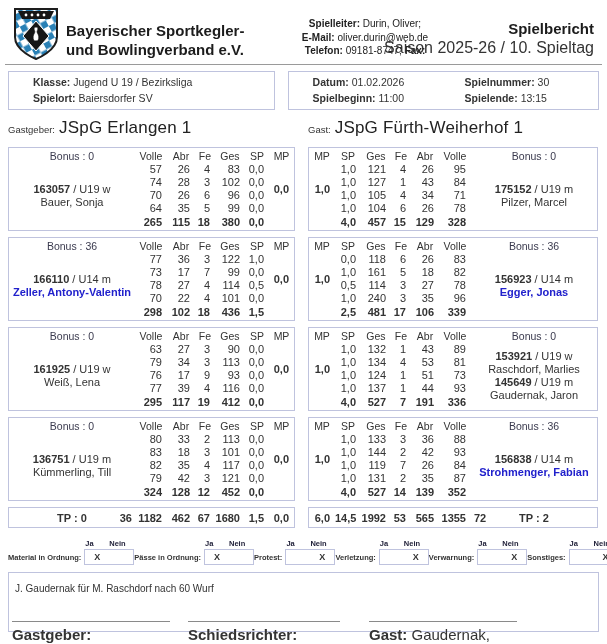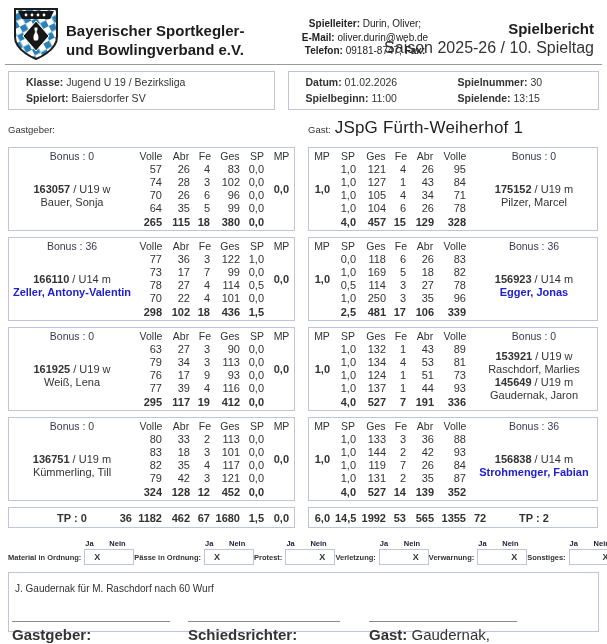--- a/index.html
+++ b/index.html
@@ -14,21 +14,21 @@
   .header{position:relative;height:64px;}
   .logo{position:absolute;left:12px;top:7px;width:48px;height:54px;}
   .org-title{position:absolute;left:66px;top:21px;font-size:15px;font-weight:bold;color:#1c1c1c;line-height:19px;}
   .contact{position:absolute;left:255px;top:17px;width:220px;text-align:center;font-size:10px;line-height:13.5px;color:#222;}
   .report{position:absolute;right:13px;top:20px;text-align:right;}
   .report-title{font-size:15px;font-weight:bold;color:#1c1c1c;}
   .report-sub{font-size:16px;margin-top:2px;}
   .header-rule{border:0;border-top:1px solid #9a9a9a;margin:0 5px;}
   
   .info-row{display:flex;margin:6px 8px 0;gap:13px;}
-  .info-box{border:1px solid #bfc3de;padding:3px 17px;font-size:10.5px;line-height:15.5px;box-sizing:border-box;}
+  .info-box{border:1px solid #bfc3de;padding:3px 24px;font-size:10.5px;line-height:15.5px;box-sizing:border-box;}
   .info-box.left{width:287px;}
   .info-box.right{width:336px;}
   .grid2{display:grid;grid-template-columns:152px 1fr;}
   
   .teams-row{display:flex;margin:8px 8px 0;height:24px;align-items:baseline;}
   .team{display:flex;align-items:baseline;gap:4px;}
   .team.home{width:300px;}
   .team-label{font-size:9.5px;}
   .team-name{font-size:17px;letter-spacing:.2px;color:#222;}
   
@@ -130,20 +130,21 @@
     <div><b>Datum:</b> <span>01.02.2026</span></div>
     <div><b>Spielnummer:</b> <span>30</span></div>
     <div><b>Spielbeginn:</b> <span>11:00</span></div>
     <div><b>Spielende:</b> <span>13:15</span></div>
   </div>
 </div>
 
 <div class="teams-row">
   <div class="team home">
     <span class="team-label">Gastgeber:</span>
+    <span class="team-name">JSpG Erlangen 1</span>
   </div>
   <div class="team guest">
     <span class="team-label">Gast:</span>
     <span class="team-name">JSpG Fürth-Weiherhof 1</span>
   </div>
 </div>
 
 <div class="rounds">
   <div class="round-row">
     <div class="sblock home">
@@ -278,31 +279,31 @@
         <span class="hc">Ges</span>
         <span class="hc">Fe</span>
         <span class="hc">Abr</span>
         <span class="hc">Volle</span>
         <span class="nc">0,0</span>
         <span class="nc">118</span>
         <span class="nc">6</span>
         <span class="nc">26</span>
         <span class="nc">83</span>
         <span class="nc">1,0</span>
-        <span class="nc">169</span>
+        <span class="nc">161</span>
         <span class="nc">5</span>
         <span class="nc">18</span>
         <span class="nc">82</span>
         <span class="nc">0,5</span>
         <span class="nc">114</span>
         <span class="nc">3</span>
         <span class="nc">27</span>
         <span class="nc">78</span>
         <span class="nc">1,0</span>
-        <span class="nc">250</span>
+        <span class="nc">240</span>
         <span class="nc">3</span>
         <span class="nc">35</span>
         <span class="nc">96</span>
         <span class="nc tc"></span>
         <span class="nc tc">2,5</span>
         <span class="nc tc">481</span>
         <span class="nc tc">17</span>
         <span class="nc tc">106</span>
         <span class="nc tc">339</span>
       </div>

